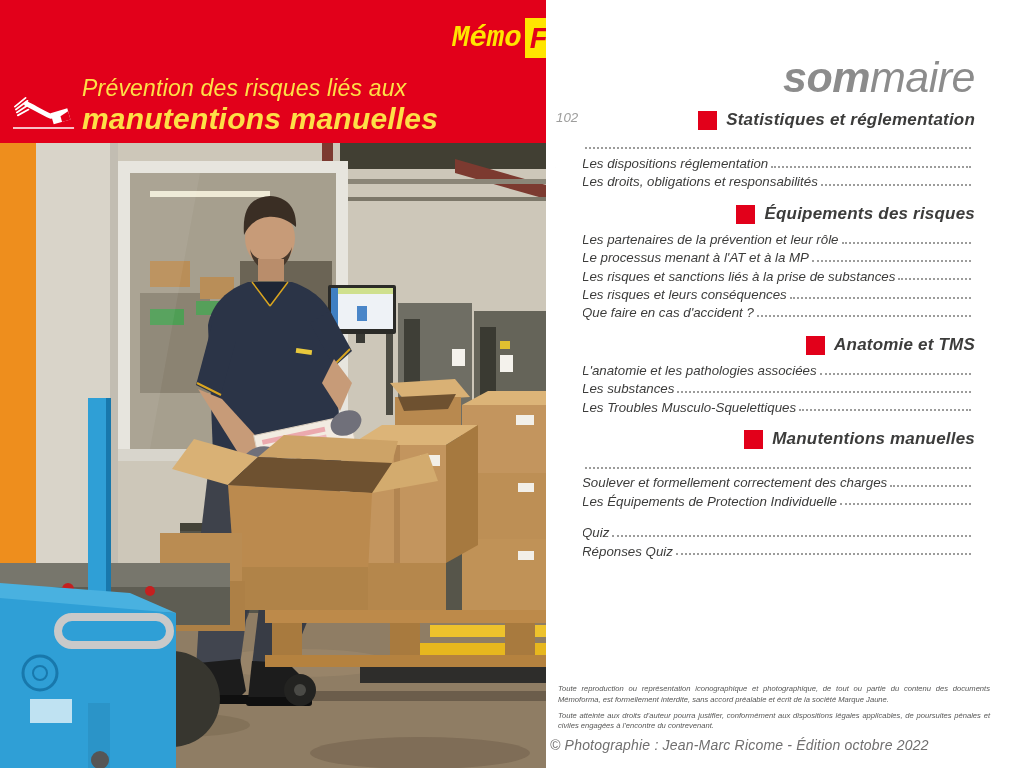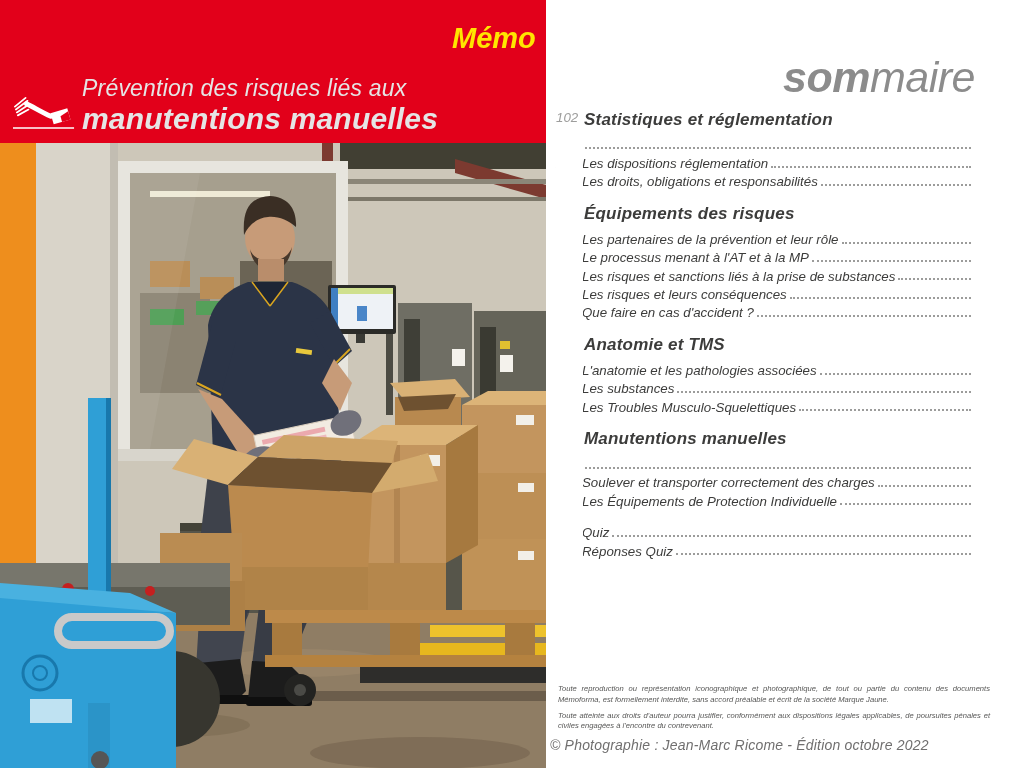--- a/index.html
+++ b/index.html
@@ -14,28 +14,28 @@
   }
   .page { position:absolute; inset:0; background:#fff; }
 
   
   .red-block {
     position:absolute; left:0; top:0; width:546px; height:143px;
     background:var(--brand-red,#e2001a);
   }
   .title-row { position:absolute; left:12px; bottom:9px; display:flex; align-items:flex-end; gap:6px; }
   .hand-icon { flex:none; margin-bottom:2px; }
-  .titles { color:#e5e5e5; }
+  .titles { color:#fde047; }
   .t1 { font-size:23px; font-weight:400; line-height:1.2; letter-spacing:.2px; }
   .t2 { font-size:30px; font-weight:700; line-height:1.05; letter-spacing:.2px; }
 
   
   .logo { position:absolute; left:452px; top:18px; height:40px; display:flex; align-items:stretch;
           font-weight:700; font-size:29px; white-space:nowrap; }
-  .lg-memo { color:var(--brand-yellow,#ffe500); display:flex; align-items:center; padding-right:18px; }
+  .lg-memo { color:var(--brand-yellow,#ffe500); display:flex; align-items:center; padding-right:3px;font-family:Liberation Mono, monospace; }
   .lg-forma-wrap { position:relative; background:var(--brand-yellow,#ffe500); display:flex; align-items:center; padding:0 7px 0 5px; }
   .lg-forma { color:var(--brand-red,#e2001a); }
   .fold { position:absolute; right:0px; top:-10px; width:17px; height:13px;
           background:var(--brand-yellow,#ffe500);
           clip-path:polygon(0 100%, 100% 0, 100% 100%); }
   .fold::after { content:""; position:absolute; inset:0; background:rgba(190,140,0,.35);
           clip-path:polygon(0 100%, 100% 0, 55% 100%); }
   .lg-fr { color:var(--brand-red,#e2001a); display:flex; align-items:center; font-size:25px; padding-left:2px; }
 
   
@@ -43,21 +43,21 @@
   .photo svg { display:block; }
 
   
   .toc-pane { position:absolute; left:546px; top:0; width:478px; height:552px; background:#fff; }
   .sommaire { position:absolute; top:56px; right:49px; font-size:43px; line-height:1;
               font-weight:400; color:var(--sommaire-gray,#8c8c8c); letter-spacing:-.5px; }
   .sommaire b { font-weight:700; }
 
   .toc { position:absolute; left:10px; right:49px; top:110px; }
   .toc-section { margin-bottom:13px; }
-  .sec-head { display:flex; align-items:center; gap:9px; height:20px; margin-bottom:6px; }
+  .sec-head { display:flex; align-items:center; gap:9px; height:20px; margin-bottom:6px;justify-content:flex-end; }
   .sq { width:19px; height:19px; background:var(--brand-red,#e2001a); flex:none; }
   .sec-title { font-size:17px; font-weight:700; color:var(--text-dark,#3c3c3b); letter-spacing:.2px; }
   .items { list-style:none; }
   .toc-item { display:flex; align-items:center; height:18.4px; font-size:13.3px; color:var(--text-dark,#3c3c3b); }
   .num { width:17px; flex:none; }
   .bar { width:1px; align-self:stretch; background:#bcbcbb; margin:1px 8px 1px 0; flex:none; }
   .label { white-space:nowrap; }
   .dots { flex:1; min-width:8px; align-self:flex-end; border-bottom:2px dotted #9c9c9b; margin:0 4px 5px 3px; }
   .page { flex:none; width:27px; font-style:italic; color:var(--page-gray,#9d9d9c); }
 
@@ -398,21 +398,21 @@
   <li class="toc-item">
     <span class="num">12</span>
     <span class="bar"></span>
     <span class="dots"></span>
     <span class="page">74</span>
   </li>
 
   <li class="toc-item">
     <span class="num">13</span>
     <span class="bar"></span>
-    <span class="label">Soulever et transporter correctement des charges</span>
+    <span class="label">Soulever et formellement correctement des charges</span>
     <span class="dots"></span>
     <span class="page">83</span>
   </li>
 
 
   <li class="toc-item">
     <span class="num">15</span>
     <span class="bar"></span>
     <span class="label">Les Équipements de Protection Individuelle</span>
     <span class="dots"></span>

